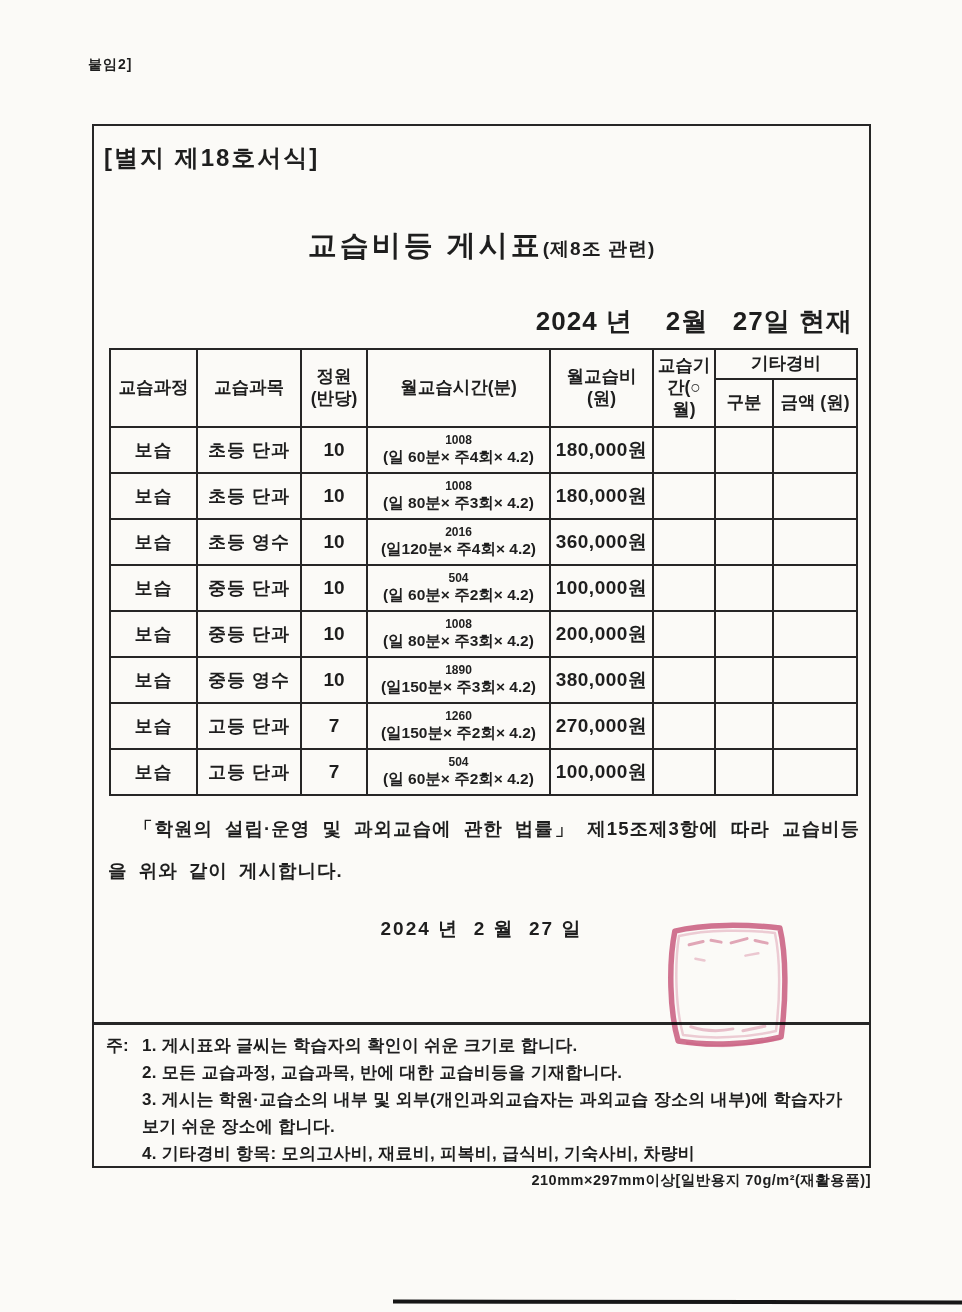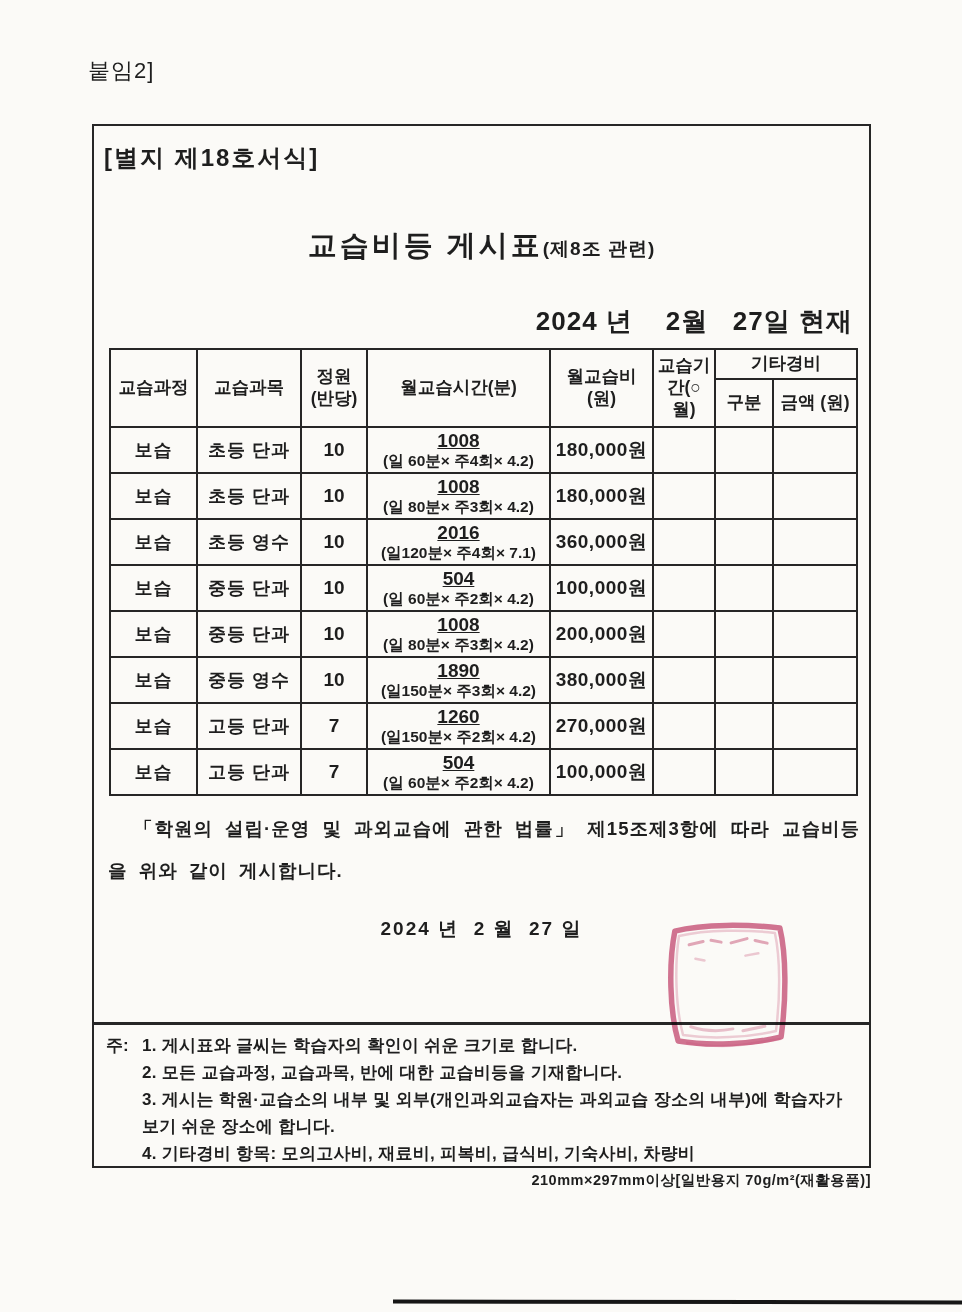--- a/index.html
+++ b/index.html
@@ -7,21 +7,21 @@
   }
   *{margin:0;padding:0;box-sizing:border-box;}
   html,body{width:962px;height:1312px;}
   body{
     position:relative;
     background:var(--paper);
     font-family:"Liberation Sans","DejaVu Sans",sans-serif;
     color:var(--ink);
     overflow:hidden;
   }
-  .attach{position:absolute;left:88px;top:56px;font-size:22px;font-weight:400;letter-spacing:1px;}
+  .attach{position:absolute;left:88px;top:56px;font-size:14px;font-weight:700;letter-spacing:1px;}
   .formbox{
     position:absolute;left:92px;top:124px;width:779px;height:1044px;
     border:2.5px solid var(--line);
   }
   .form-code{position:absolute;left:10px;top:16px;font-size:24px;font-weight:700;letter-spacing:2px;}
   .title-wrap{position:absolute;left:0;top:100px;width:100%;text-align:center;}
   .title-main{font-size:29px;font-weight:800;letter-spacing:3px;}
   .title-suffix{font-size:19px;font-weight:700;letter-spacing:1px;}
   .asof{position:absolute;right:16px;top:178px;font-size:26px;font-weight:700;white-space:pre-wrap;letter-spacing:1px;}
 
@@ -34,21 +34,21 @@
     text-align:center;vertical-align:middle;
     font-weight:700;color:var(--ink);
     padding:1px 2px;line-height:1.25;
     overflow:hidden;
   }
   table.fees thead th{font-size:17.5px;}
   tr.hrow1{height:30px;} tr.hrow2{height:48px;}
   tr.drow{height:46px;}
   td.c-course,td.c-subject{font-size:18px;letter-spacing:1px;}
   td.c-cap{font-size:19px;border-radius:22px;}
-  td.c-time .t-min{font-size:19px;line-height:1.15;text-decoration:underline;}
+  td.c-time .t-min{font-size:12px;line-height:1.15;}
   td.c-time .t-formula{font-size:15.5px;line-height:1.2;white-space:pre-wrap;}
   td.c-fee{text-align:left;padding-left:8px;font-size:19px;letter-spacing:.5px;}
 
   .declaration{
     position:absolute;left:14px;top:682px;width:752px;
     font-size:18.5px;font-weight:700;line-height:42px;
     text-indent:26px;letter-spacing:1px;word-spacing:5px;text-align:justify;
   }
   .sig-date{position:absolute;left:0;top:790px;width:100%;text-align:center;
     font-size:19px;font-weight:700;white-space:pre-wrap;letter-spacing:2px;}
@@ -141,21 +141,21 @@
           <td class="c-etc-type"></td>
           <td class="c-etc-amount"></td>
         </tr>
         <tr class="drow">
           <td class="c-course">보습</td>
           <td class="c-subject">초등 영수</td>
           <td class="c-cap">10</td>
           <td class="c-time">
             <div>
               <div class="t-min">2016</div>
-              <div class="t-formula">(일120분× 주4회× 7.1)</div>
+              <div class="t-formula">(일120분× 주4회× 4.2)</div>
             </div>
           </td>
           <td class="c-fee">360,000원</td>
           <td class="c-period"></td>
           <td class="c-etc-type"></td>
           <td class="c-etc-amount"></td>
         </tr>
         <tr class="drow">
           <td class="c-course">보습</td>
           <td class="c-subject">중등 단과</td>

